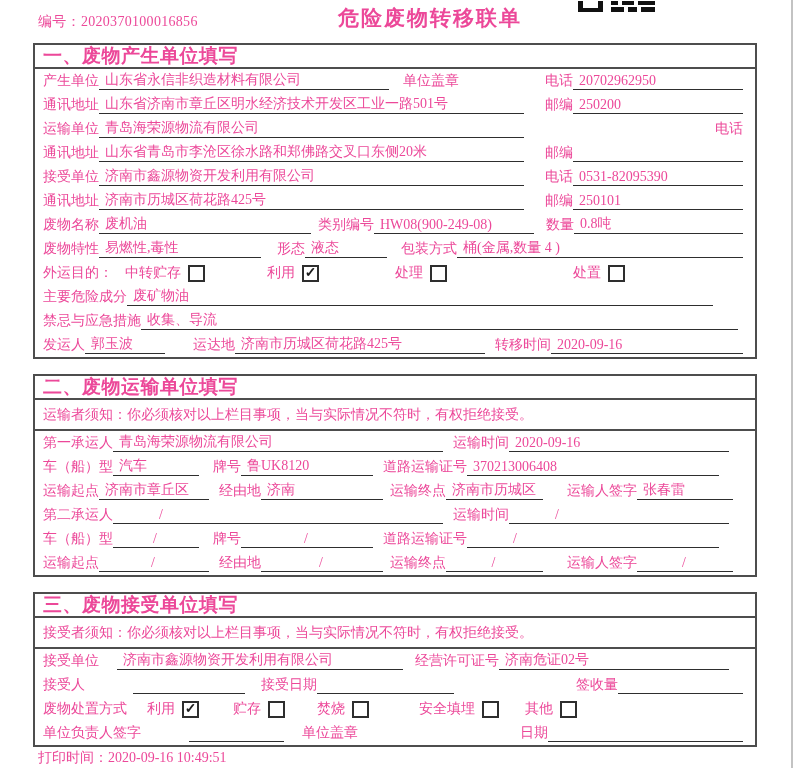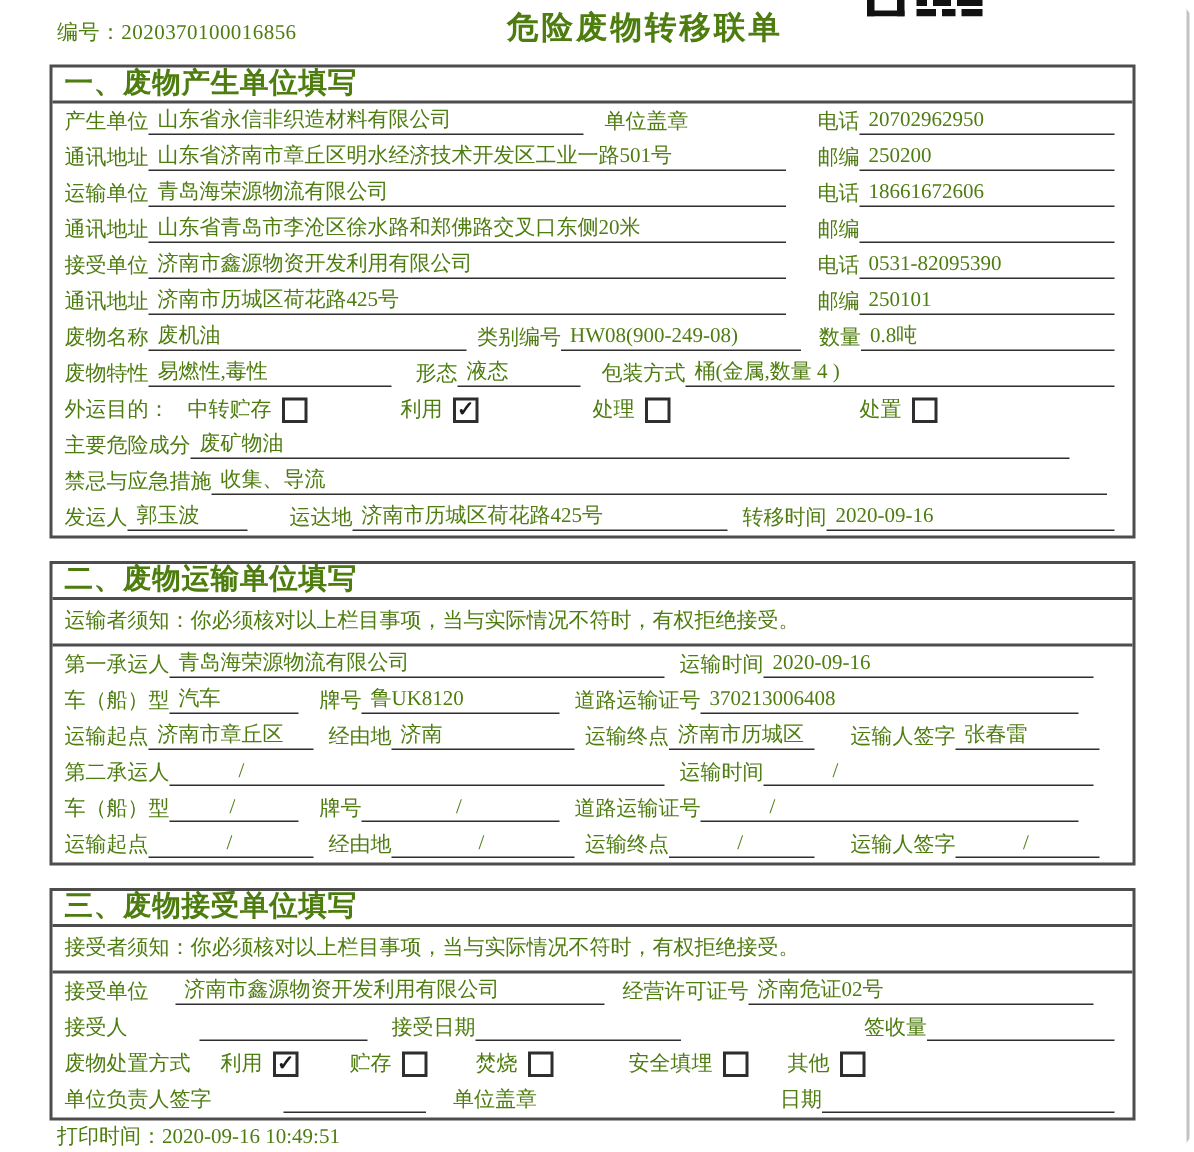--- a/index.html
+++ b/index.html
@@ -1,18 +1,18 @@
 <!DOCTYPE html>
 <html><head>
 <meta charset="utf-8">
 <style>
   html,body{margin:0;padding:0;background:#fff;}
   .page{
     position:relative;width:796px;height:768px;background:#ffffff;overflow:hidden;
-    font-family:"Liberation Serif","DejaVu Serif",serif;font-size:14px;color:#4d7c0f;border-radius:19px;
+    font-family:"Liberation Serif","DejaVu Serif",serif;font-size:14px;color:#ec4899;
   }
   .serial{position:absolute;left:38px;top:13px;white-space:nowrap;letter-spacing:.3px;}
   .doc-title{position:absolute;left:70px;top:4px;width:720px;text-align:center;
     font-size:21px;font-weight:bold;letter-spacing:2px;}
   .qr{position:absolute;left:578px;top:0;}
   .page-edge{position:absolute;left:791px;top:0;width:2px;height:768px;background:#c3c3c3;}
   .form{position:absolute;left:33px;top:43px;width:724px;}
   .sec{border:2px solid #4d4d4d;box-sizing:border-box;background:#fff;}
   .sec+.sec{margin-top:15px;}
   .sec-title{font-weight:bold;height:22px;line-height:22px;padding:0 8px;
@@ -89,21 +89,20 @@
         <span class="sp"></span>
         <span class="lbl">邮编</span>
         <span class="val w170">250200</span>
       </div>
 
       <div class="row">
         <span class="lbl">运输单位</span>
         <span class="val w425">青岛海荣源物流有限公司</span>
         <span class="sp"></span>
         <span class="lbl">电话</span>
-        <span class="val w170">18661672606</span>
       </div>
 
       <div class="row">
         <span class="lbl">通讯地址</span>
         <span class="val w425">山东省青岛市李沧区徐水路和郑佛路交叉口东侧20米</span>
         <span class="sp"></span>
         <span class="lbl">邮编</span>
         <span class="val w170"></span>
       </div>
 

